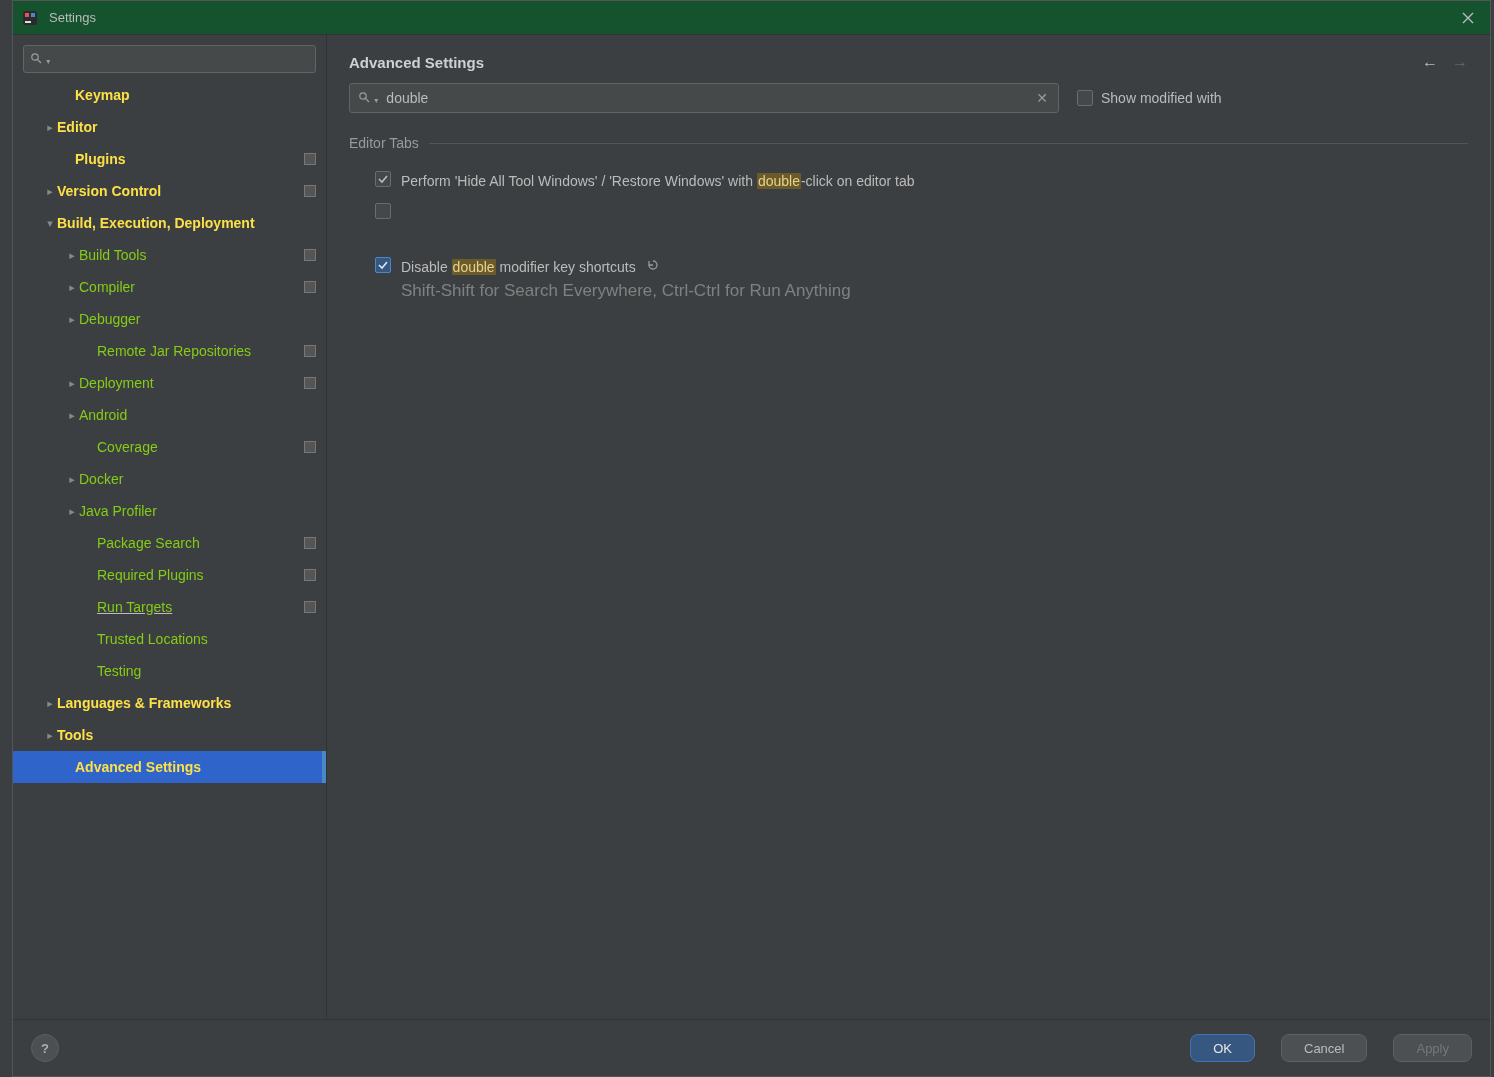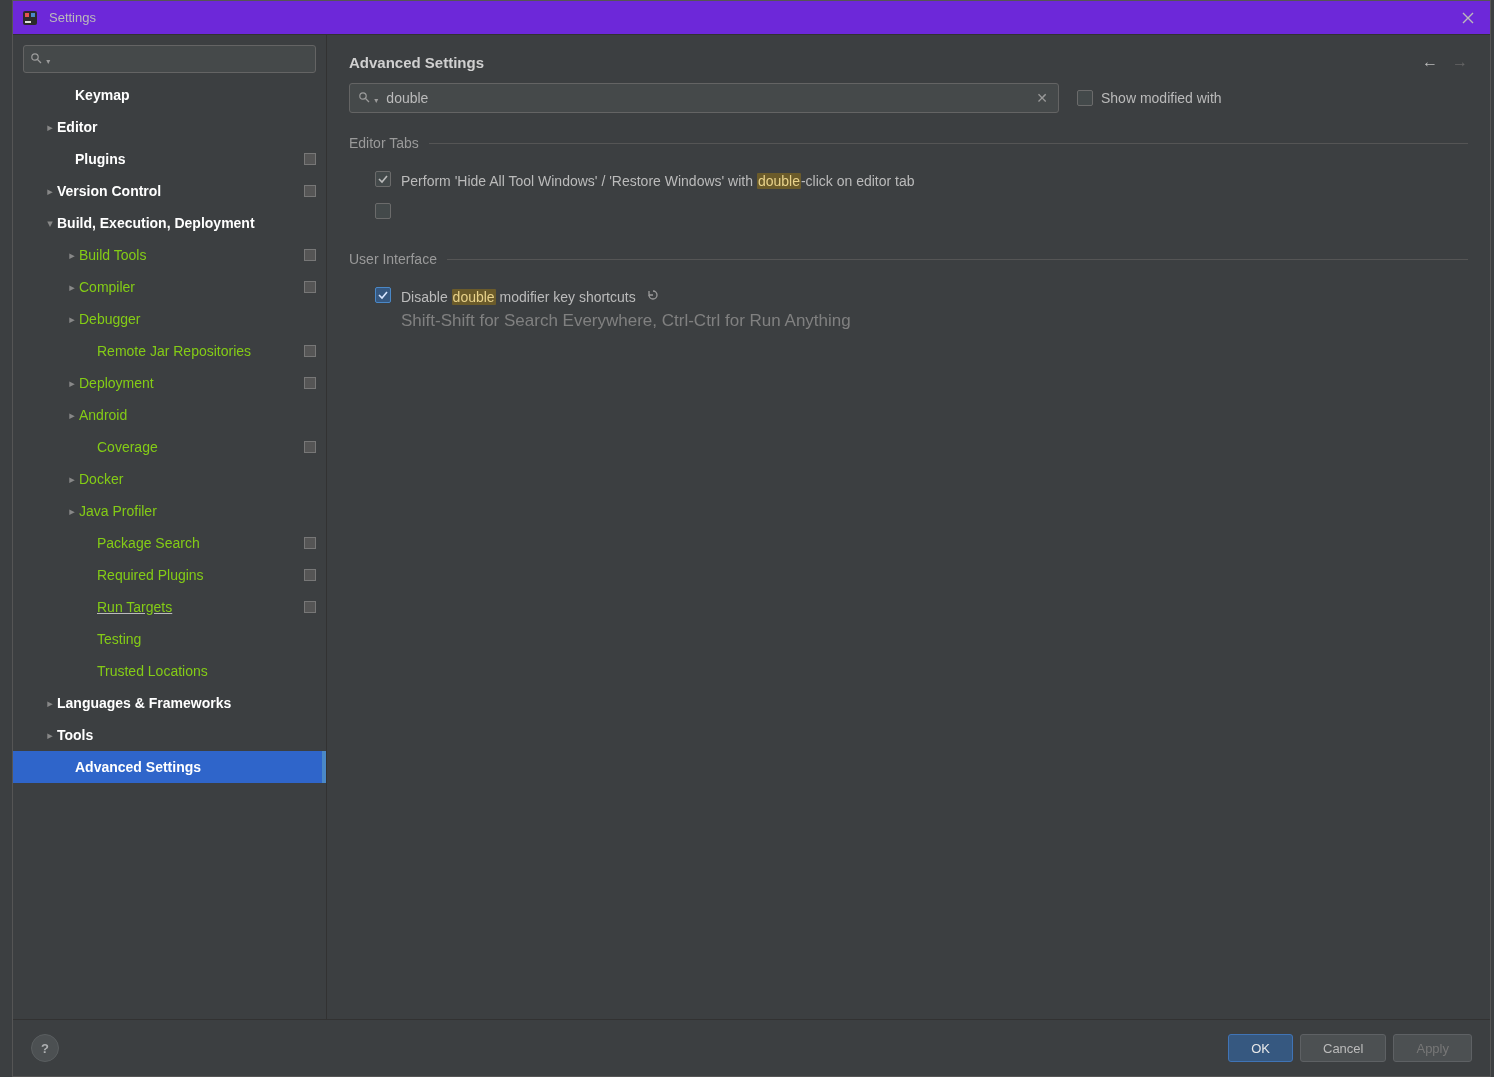--- a/index.html
+++ b/index.html
@@ -1,35 +1,35 @@
 <!DOCTYPE html>
 <html><head>
 <meta charset="utf-8">
 <style>
   * { margin: 0; padding: 0; box-sizing: border-box; }
   html, body { width: 100%; height: 100%; font-family: "Segoe UI", Arial, sans-serif; font-size: 13px; color: #bbbbbb; background: #3c3f41; }
   .dialog { position: absolute; top: 0; left: 12px; right: 3px; bottom: 0; background: #3c3f41; border: 1px solid #555; display: flex; flex-direction: column; }
-  .titlebar { height: 34px; background: #6d28d9; display: flex; align-items: center; padding: 16px 8px; border-bottom: 1px solid #323232; }
+  .titlebar { height: 34px; background: #14532d; display: flex; align-items: center; padding: 16px 8px; border-bottom: 1px solid #323232; }
   .titlebar .app-icon { width: 18px; height: 18px; margin-right: 10px; display:flex; align-items:center; justify-content:center;}
   .titlebar .title { color: #bbbbbb; font-size: 13px; }
   .titlebar .spacer { flex: 1; }
   .close-btn { width: 28px; height: 28px; display:flex; align-items:center; justify-content:center; cursor:pointer; color:#bbbbbb; }
   .content { flex: 1; display: flex; min-height: 0; border-bottom: 1px solid #323232;}
   .sidebar { width: 314px; min-width:314px; background: #3c3f41; border-right: 1px solid #323232; display:flex; flex-direction:column; }
   .sidebar-search { padding: 10px 10px 6px 10px; }
   .search-box { height: 28px; background: #45494a; border: 1px solid #646464; border-radius: 3px; display:flex; align-items:center; padding: 0 6px;}
   .search-box .mag { color:#9c9c9c; font-size:12px; margin-right:4px;}
   .search-box input { flex:1; background:transparent; border:none; outline:none; color:#bbbbbb; font-size:13px;}
   .tree { flex:1; overflow-y:auto; position:relative;}
   .tree-item { height: 32px; display:flex; align-items:center; cursor:pointer; position:relative; }
   .tree-item.selected { background:#2f65ca; color:#fff; }
   .tree-item.selected .label { color:#fff; font-weight:500;}
   .tree-item .chevron { width:14px; text-align:center; color:#888; font-size:11px; display:inline-block;}
   .tree-item .label { color:#84cc16; font-size:14px; }
-  .tree-item.bold .label { font-weight:600; color:#ffffff; }
+  .tree-item.bold .label { font-weight:600; color:#fde047; }
   .tree-item .marker { position:absolute; right:10px; width:12px; height:12px; border:1px solid #777; background:#555; }
   .selected-right-bar { position:absolute; right:0; top:0; bottom:0; width:4px; background:#4a88c7; }
   .main { flex:1; display:flex; flex-direction:column; padding: 18px 22px; overflow:auto; min-width:0;}
   .main-header { display:flex; align-items:center; justify-content:space-between; margin-bottom:12px;}
   .page-title { font-size:15px; font-weight:600; color:#d0d0d0; }
   .nav-arrows { display:flex; gap:14px; color:#bbbbbb; font-size:16px;}
   .nav-arrows span.disabled { color:#666; }
   .top-row { display:flex; align-items:center; gap:18px; margin-bottom:22px;}
   .filter-box { flex:1; height:30px; background:#45494a; border:1px solid #646464; border-radius:3px; display:flex; align-items:center; padding:0 8px; max-width:710px;}
   .filter-box .mag { color:#9c9c9c; font-size:12px; margin-right:8px;}
@@ -46,21 +46,21 @@
   .section-title { color:#9a9a9a; font-size:14px; white-space:nowrap;}
   .section-header .line { flex:1; height:1px; background:#555; }
   .option-row { display:flex; align-items:flex-start; gap:10px; padding:6px 0 6px 26px; color:#bbbbbb; font-size:14px;}
   .option-text { line-height:20px; }
   .hl { background:#6b5b2a; color:#e8d28a; padding:0 1px; border-radius:1px; }
   .hint { color:#808080; font-size:17px; margin-top:4px; }
   .revert { margin-left:6px; color:#9a9a9a; cursor:pointer; }
   .footer { height:56px; display:flex; align-items:center; padding:0 18px; background:#3c3f41; }
   .help-btn { width:28px; height:28px; border-radius:14px; background:#4c5052; color:#aeb0b2; display:flex; align-items:center; justify-content:center; font-weight:bold; cursor:pointer; border:1px solid #5a5e60;}
   .footer .spacer { flex:1; }
-  .btn { height:28px; padding:0 22px; border-radius:3px; background:#4c5052; border:1px solid #5e6164; color:#bbbbbb; font-size:13px; cursor:pointer; margin-left:7px;}
+  .btn { height:28px; padding:0 22px; border-radius:8px; background:#4c5052; border:1px solid #5e6164; color:#bbbbbb; font-size:13px; cursor:pointer; margin-left:26px;}
   .btn.primary { background:#365880; border-color:#4074b6; color:#e8e8e8; }
   .btn.disabled { color:#777; }
   
   .tree::-webkit-scrollbar { width:8px; }
   .tree::-webkit-scrollbar-thumb { background:#555; }
 </style>
 </head>
 <body>
 
 <div class="dialog">
@@ -172,25 +172,25 @@
             <span class="label">Required Plugins</span>
             <span class="marker"></span>
           </div>
           <div class="tree-item" style="padding-left: 70px; text-decoration: underline;">
             <span class="chevron"></span>
             <span class="label">Run Targets</span>
             <span class="marker"></span>
           </div>
           <div class="tree-item" style="padding-left: 70px;">
             <span class="chevron"></span>
+            <span class="label">Trusted Locations</span>
+          </div>
+          <div class="tree-item" style="padding-left: 70px;">
+            <span class="chevron"></span>
             <span class="label">Testing</span>
-          </div>
-          <div class="tree-item" style="padding-left: 70px;">
-            <span class="chevron"></span>
-            <span class="label">Trusted Locations</span>
           </div>
           <div class="tree-item bold" style="padding-left: 30px;">
             <span class="chevron">▸</span>
             <span class="label">Languages &amp; Frameworks</span>
           </div>
           <div class="tree-item bold" style="padding-left: 30px;">
             <span class="chevron">▸</span>
             <span class="label">Tools</span>
           </div>
           <div class="tree-item bold selected" style="padding-left: 48px;">
@@ -246,24 +246,20 @@
           </span>
         </div>
         <div class="option-row">
           <span class="checkbox">
             
           </span>
         </div>
       </div>
 
       <div class="section">
-        <div class="section-header">
-          <span class="section-title">User Interface</span>
-          <span class="line"></span>
-        </div>
         <div class="option-row">
           <span class="checkbox blue checked">
             <svg width="10" height="10" viewBox="0 0 10 10">
                 <path d="M1 5 L4 8 L9 2" stroke="#d8e6ff" stroke-width="1.6" fill="none"></path>
               </svg>
           </span>
           <div>
             <span class="option-text">
               <span>Disable </span><span class="hl">double</span><span> modifier key shortcuts</span>
               <span class="revert">

